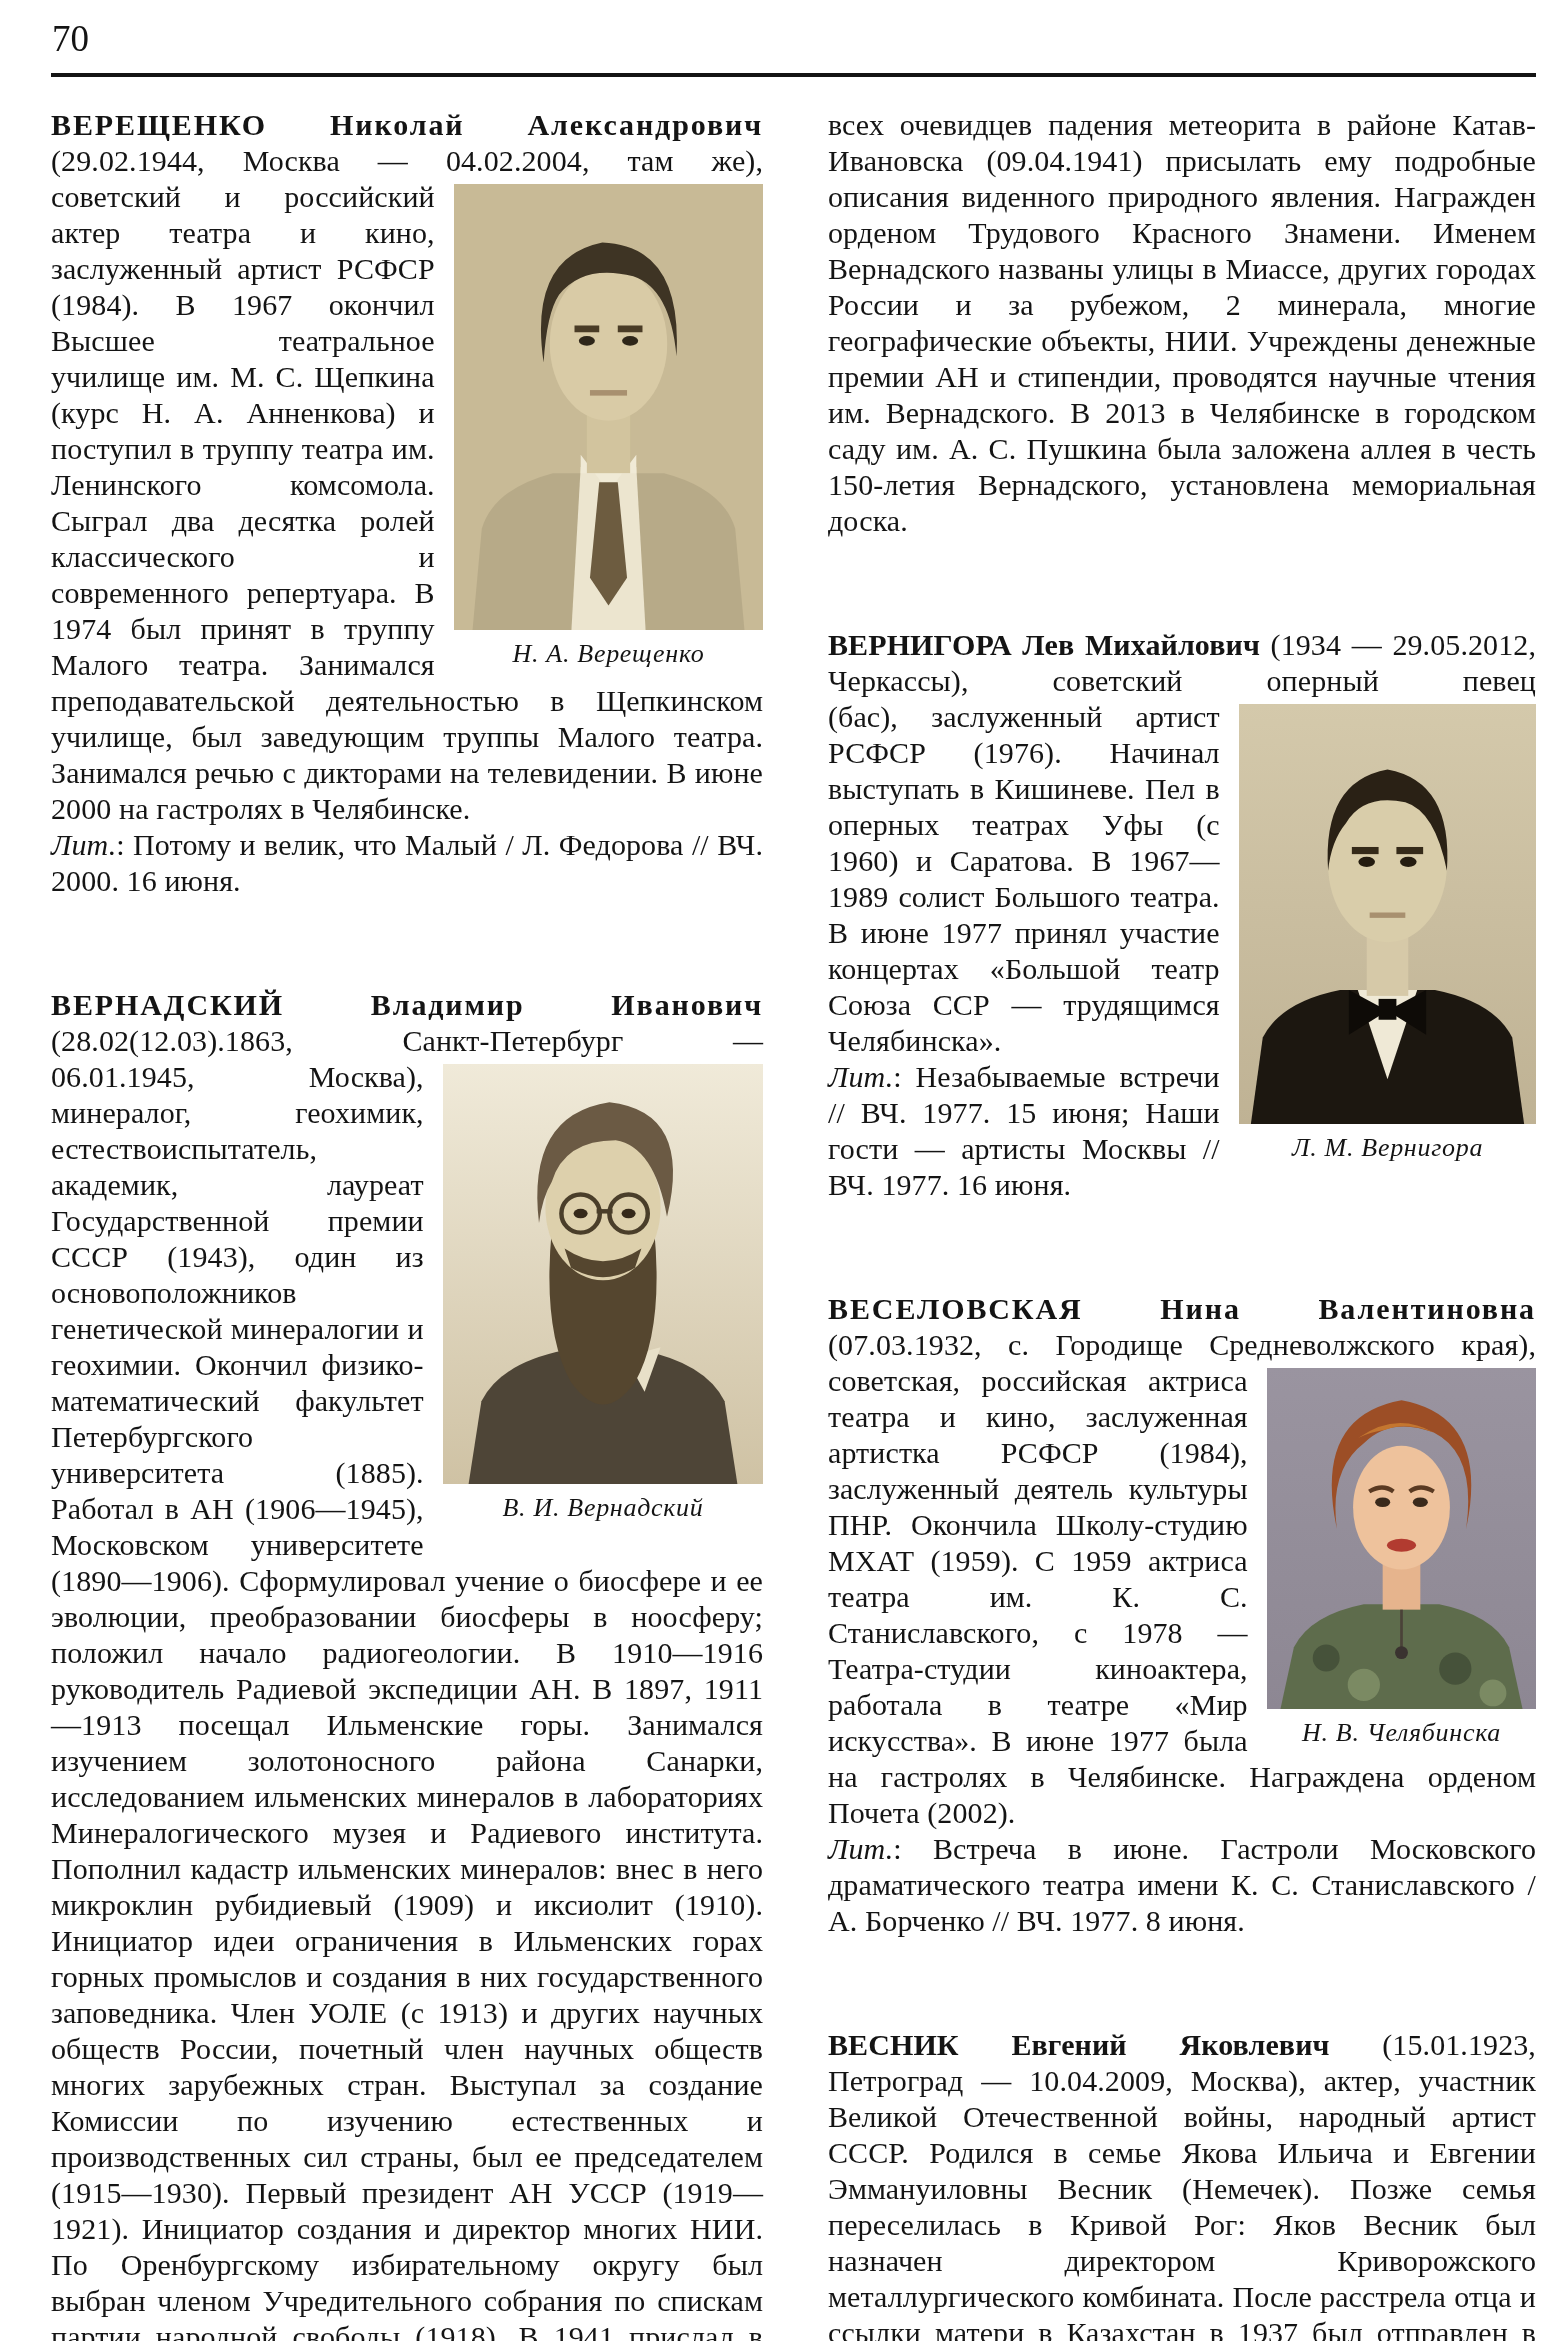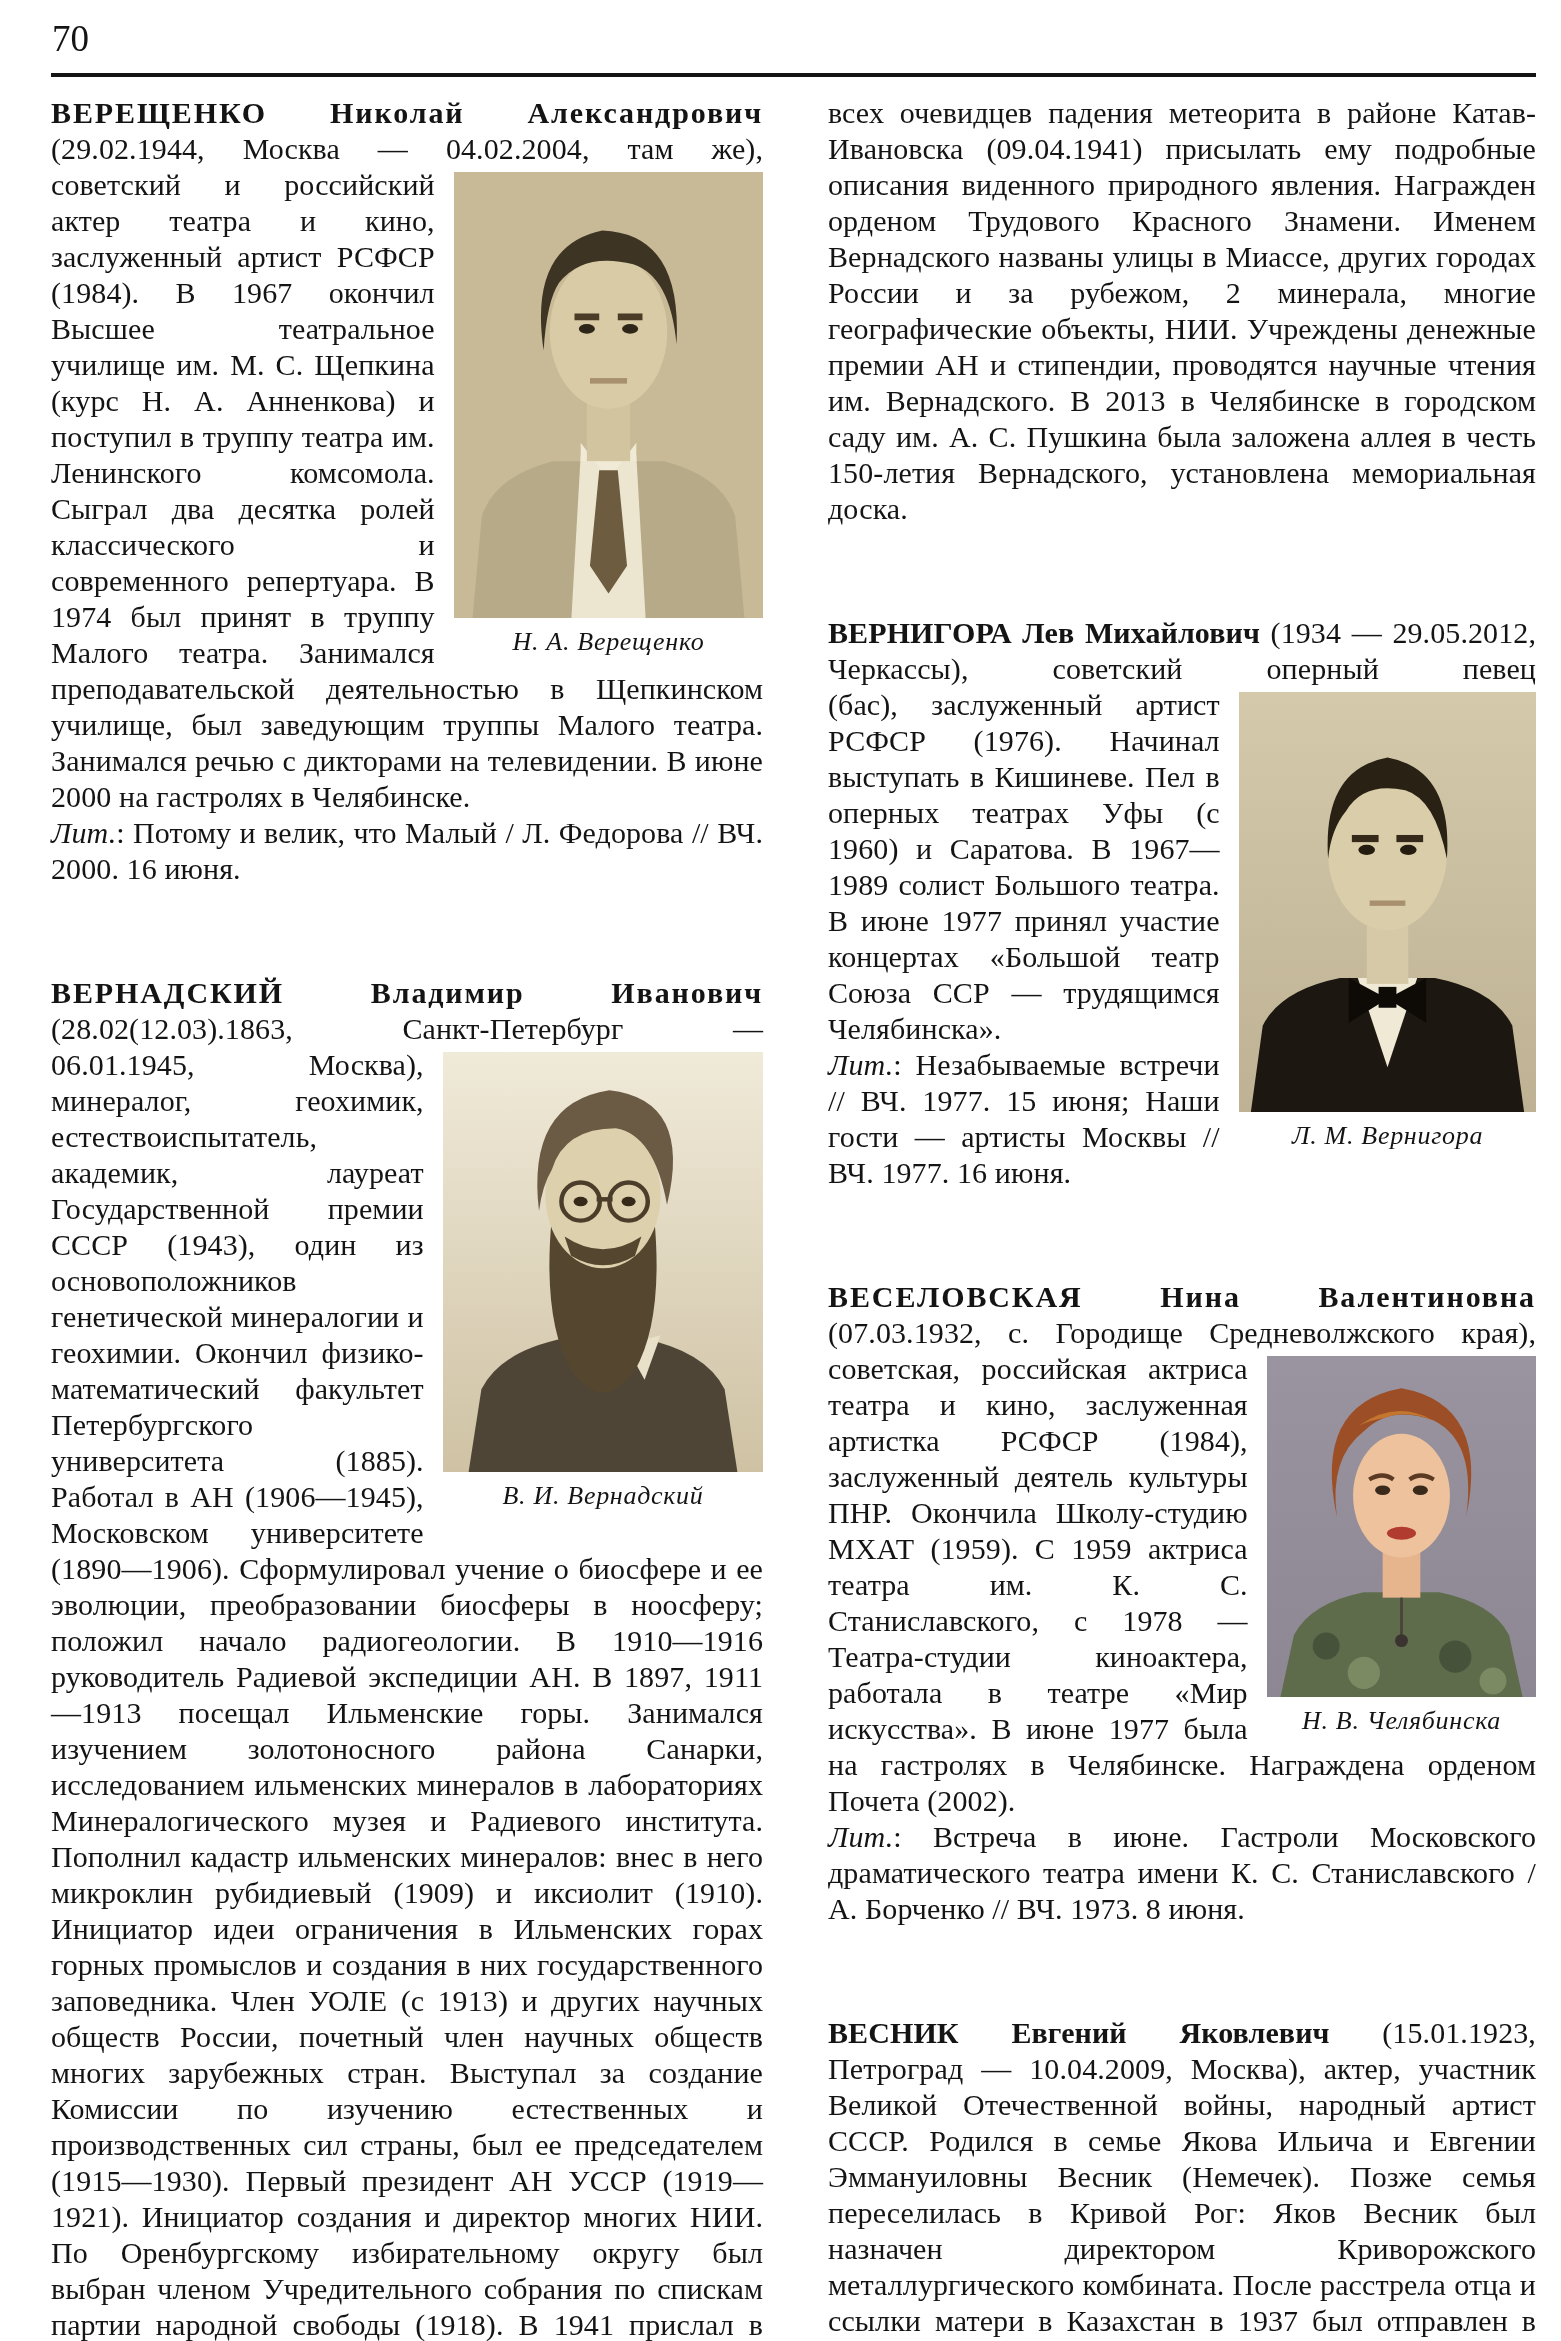--- a/index.html
+++ b/index.html
@@ -18,21 +18,21 @@
   .rule{position:absolute;left:41px;top:73px;width:1485px;height:3.7px;background:var(--ink);}
   .col{
     position:absolute;top:95px;
     font-size:30px;line-height:36px;
     text-align:justify;
     letter-spacing:0.1px;
   }
   .col-left{left:41px;width:712px;}
   .col-right{left:818px;width:708px;}
   .article{margin-top:88px;}
-  .article.first{margin-top:0;}
+  .article.first{margin-top:12px;}
   .hw{font-weight:bold;}
   .hw-block{display:block;font-weight:bold;letter-spacing:1.9px;text-align-last:justify;}
   .entry-intro{text-align-last:justify;}
   .justify-last{text-align-last:justify;}
   .fig{float:right;margin:4.5px 0 7.4px 19.3px;}
   .ph{display:block;}
   .ph svg{display:block;width:100%;height:100%;}
   .cap{
     display:block;text-align:center;text-align-last:center;
     font-style:italic;margin-top:7.4px;font-size:26px;line-height:34px;
@@ -199,21 +199,21 @@
               <ellipse cx="43" cy="50" rx="2.8" ry="1.8" fill="#3a2a1c"></ellipse>
               <ellipse cx="57" cy="50" rx="2.8" ry="1.8" fill="#3a2a1c"></ellipse>
               <ellipse cx="50" cy="66" rx="5.4" ry="2.4" fill="#b23b30"></ellipse>
             </svg>
           </span>
           <span class="cap">Н. В. Челябинска</span>
         </span>
         <span>советская, российская актриса театра и кино, заслуженная артистка РСФСР (1984), заслуженный деятель культуры ПНР. Окончила Школу-студию МХАТ (1959). С 1959 актриса театра им. К. С. Станиславского, с 1978 — Театра-студии киноактера, работала в театре «Мир искусства». В июне 1977 была на гастролях в Челябинске. Награждена орденом Почета (2002).</span>
       </div>
       <div class="lit-para">
-        <span class="lit-label">Лит.</span><span>: Встреча в июне. Гастроли Московского драматического театра имени К. С. Станиславского / А. Борченко // ВЧ. 1973. 8 июня.</span>
+        <span class="lit-label">Лит.</span><span>: Встреча в июне. Гастроли Московского драматического театра имени К. С. Станиславского / А. Борченко // ВЧ. 1977. 8 июня.</span>
       </div>
     </div>
 
     <div class="article">
       <div class="body-para justify-last">
         <span class="hw">ВЕСНИК Евгений Яковлевич</span>
         <span>(15.01.1923, Петроград — 10.04.2009, Москва), актер, участник Великой Отечественной войны, народный артист СССР. Родился в семье Якова Ильича и Евгении Эммануиловны Весник (Немечек). Позже семья переселилась в Кривой Рог: Яков Весник был назначен директором Криворожского металлургического комбината. После расстрела отца и ссылки матери в Казахстан в 1937 был отправлен в специальный детский дом для детей «врагов народа». По дороге сбежал. М. И. Кали-</span>
       </div>
     </div>
 

